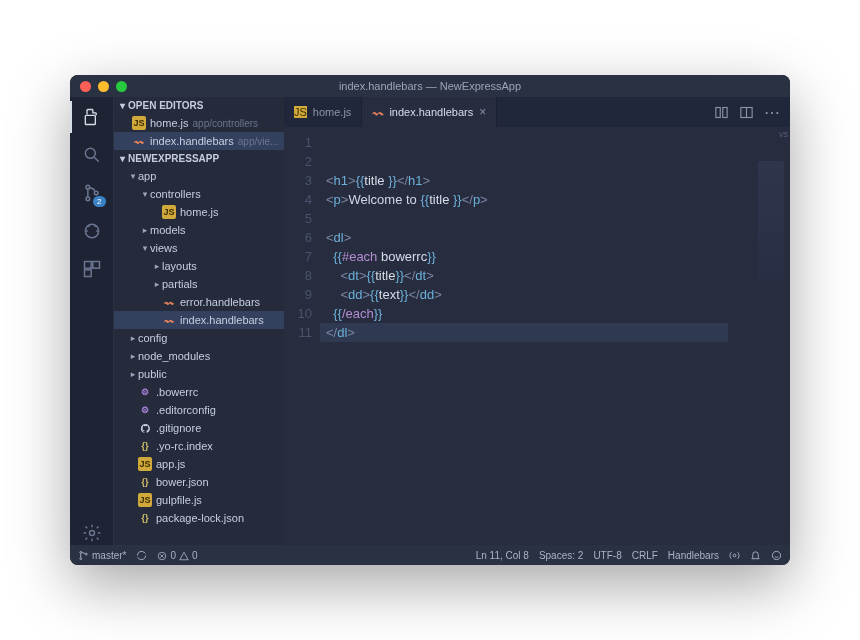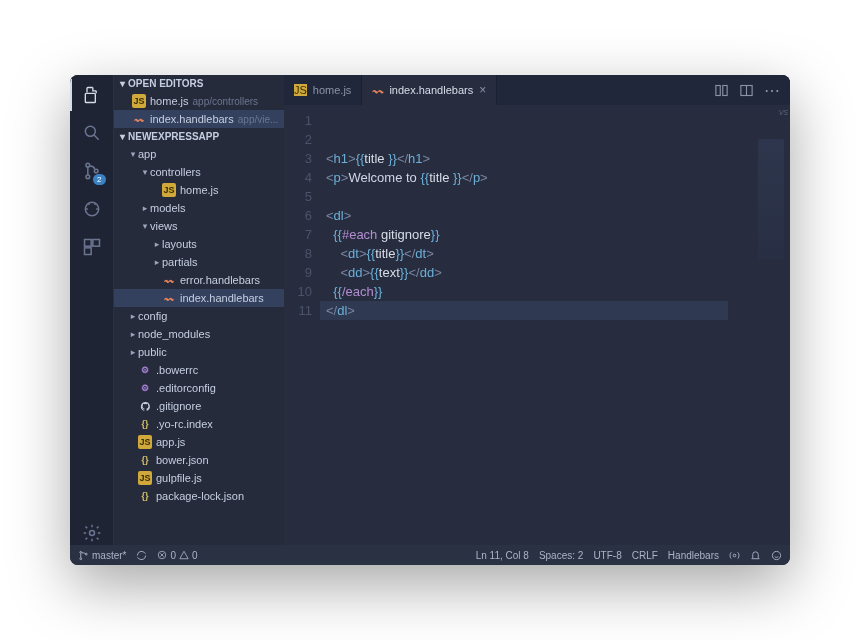--- a/index.html
+++ b/index.html
@@ -50,28 +50,36 @@
 .t-delim { color: #7a86a3; }
 .t-hb { color: #6cb0d9; }
 .t-kw { color: #b48ed1; }
 .t-var { color: #d7dde8; }
 .t-txt { color: #cfd6e6; margin-top: 32px; }
 .minimap { width: 44px; background: #272d3f; position: relative; }
 .minimap .mm { position: absolute; top: 34px; right: 6px; width: 26px; height: 120px; background: linear-gradient(#3a4766, #2a3350); opacity: .35; border-radius: 2px; }
 .minimap .logo { position: absolute; top: 4px; right: 2px; font-size: 7px; color: #5b6683; font-style: italic; }
 .statusbar { height: 20px; background: #2a3142; display: flex; align-items: center; color: #aab3c9; font-size: 10px; padding: 0 8px; gap: 10px; }
 .statusbar .grow { flex: 1; }
-.sb-item { display: flex; align-items: flex-start; gap: 3px; cursor: pointer; }
+.sb-item { display: flex; align-items: flex-end; gap: 3px; cursor: pointer; }
 svg { display: block; }
 </style>
 </head>
 <body>
 
 <div class="window">
 
+  <div class="titlebar">
+    <div class="traffic">
+      <div class="dot r"></div>
+      <div class="dot y"></div>
+      <div class="dot g"></div>
+    </div>
+    <div class="titletext">index.handlebars — NewExpressApp</div>
+  </div>
 
   <div class="body">
 
     <div class="activitybar">
       <div class="ab-icon active">
         <svg width="20" height="20" viewBox="0 0 24 24" fill="none" stroke="currentColor" stroke-width="1.6">
             <path d="M13 3H7a1 1 0 0 0-1 1v5"></path>
             <path d="M13 3v4h4"></path>
             <path d="M17 7v3"></path>
             <rect x="4" y="10" width="12" height="11" rx="1"></rect>
@@ -278,21 +286,21 @@
             <div>11</div>
           </div>
         <div class="code" id="code">
             <div class="cursor-line" style="top: 196px;"></div>
             <div class="line"></div>
             <div class="line"></div>
             <div class="line"><span class="t-delim">&lt;</span><span class="t-tag">h1</span><span class="t-delim">&gt;</span><span class="t-hb">{{</span><span class="t-var">title </span><span class="t-hb">}}</span><span class="t-delim">&lt;/</span><span class="t-tag">h1</span><span class="t-delim">&gt;</span></div>
             <div class="line"><span class="t-delim">&lt;</span><span class="t-tag">p</span><span class="t-delim">&gt;</span><span class="t-txt">Welcome to </span><span class="t-hb">{{</span><span class="t-var">title </span><span class="t-hb">}}</span><span class="t-delim">&lt;/</span><span class="t-tag">p</span><span class="t-delim">&gt;</span></div>
             <div class="line"></div>
             <div class="line"><span class="t-delim">&lt;</span><span class="t-tag">dl</span><span class="t-delim">&gt;</span></div>
-            <div class="line">  <span class="t-hb">{{</span><span class="t-kw">#each</span><span class="t-var"> gitignore</span><span class="t-hb">}}</span></div>
+            <div class="line">  <span class="t-hb">{{</span><span class="t-kw">#each</span><span class="t-var"> bowerrc</span><span class="t-hb">}}</span></div>
             <div class="line">    <span class="t-delim">&lt;</span><span class="t-tag">dt</span><span class="t-delim">&gt;</span><span class="t-hb">{{</span><span class="t-var">title</span><span class="t-hb">}}</span><span class="t-delim">&lt;/</span><span class="t-tag">dt</span><span class="t-delim">&gt;</span></div>
             <div class="line">    <span class="t-delim">&lt;</span><span class="t-tag">dd</span><span class="t-delim">&gt;</span><span class="t-hb">{{</span><span class="t-var">text</span><span class="t-hb">}}</span><span class="t-delim">&lt;/</span><span class="t-tag">dd</span><span class="t-delim">&gt;</span></div>
             <div class="line">  <span class="t-hb">{{</span><span class="t-kw">/each</span><span class="t-hb">}}</span></div>
             <div class="line"><span class="t-delim">&lt;/</span><span class="t-tag">dl</span><span class="t-delim">&gt;</span></div>
           </div>
         <div class="minimap">
           <div class="logo">VS</div>
           <div class="mm"></div>
         </div>
       </div>

